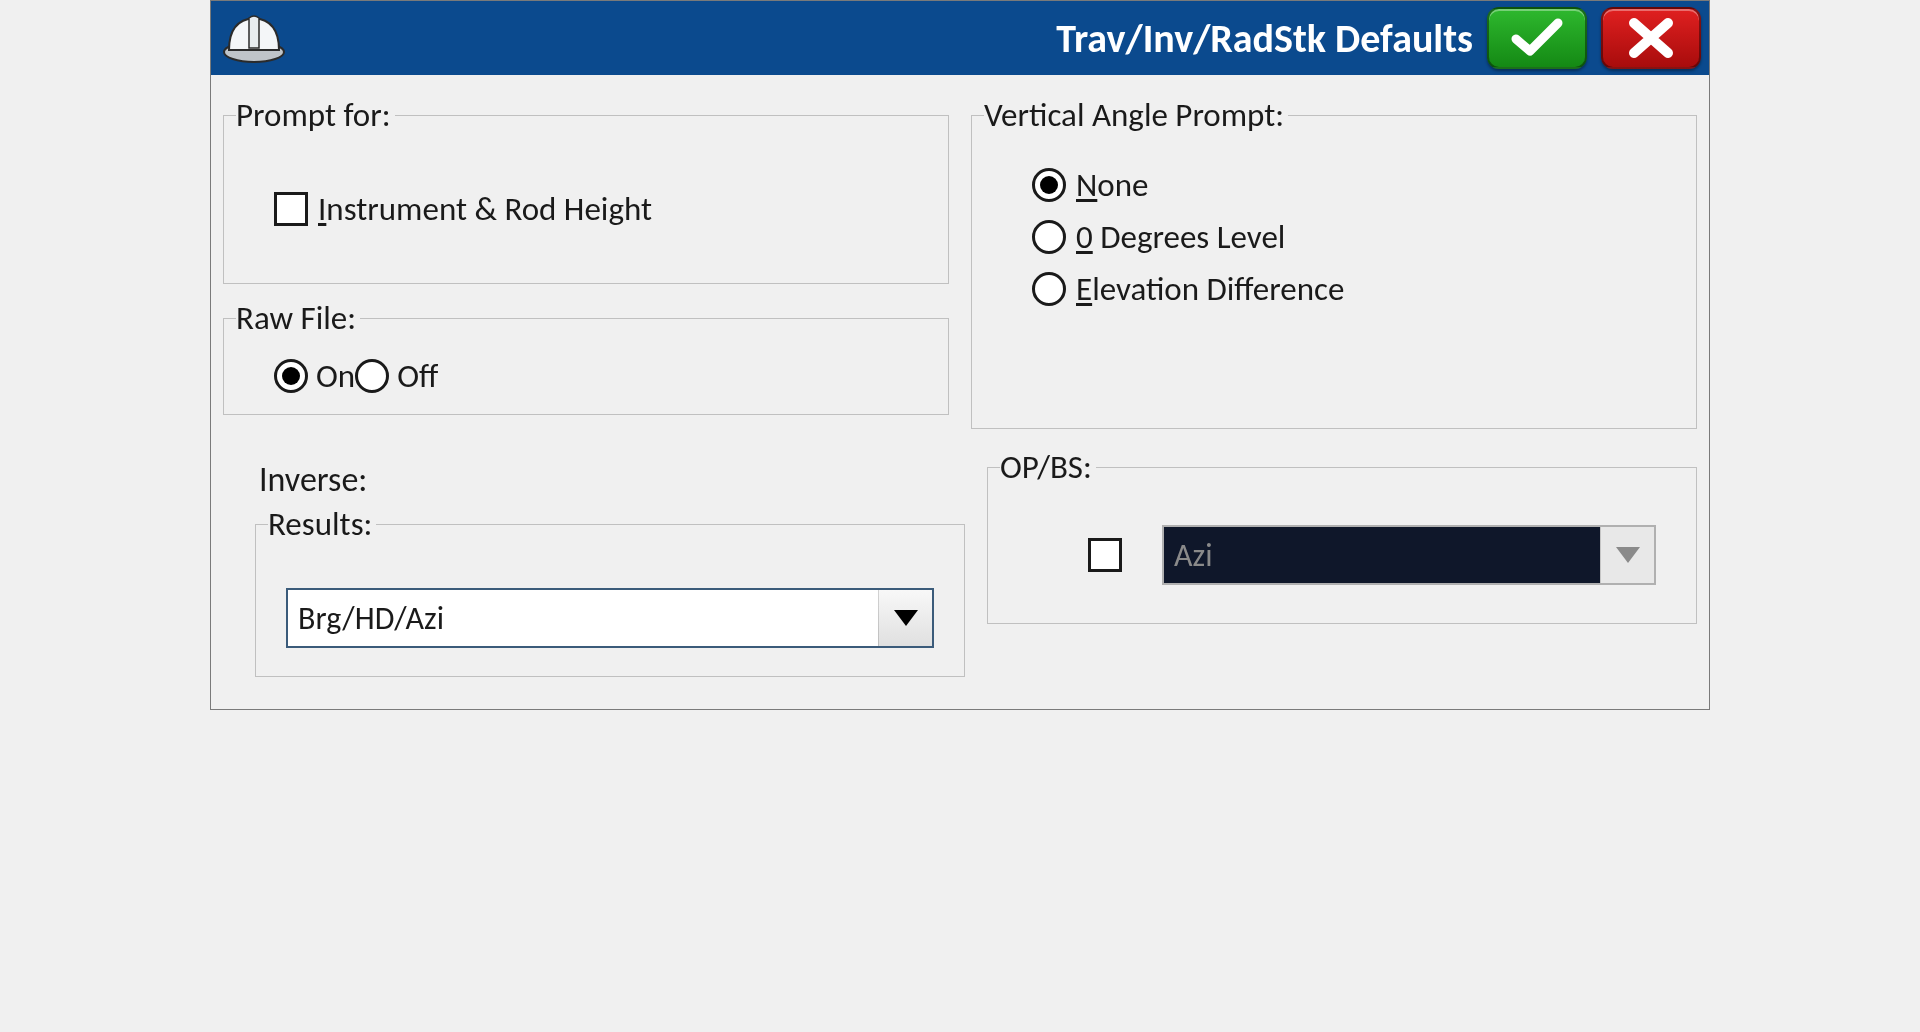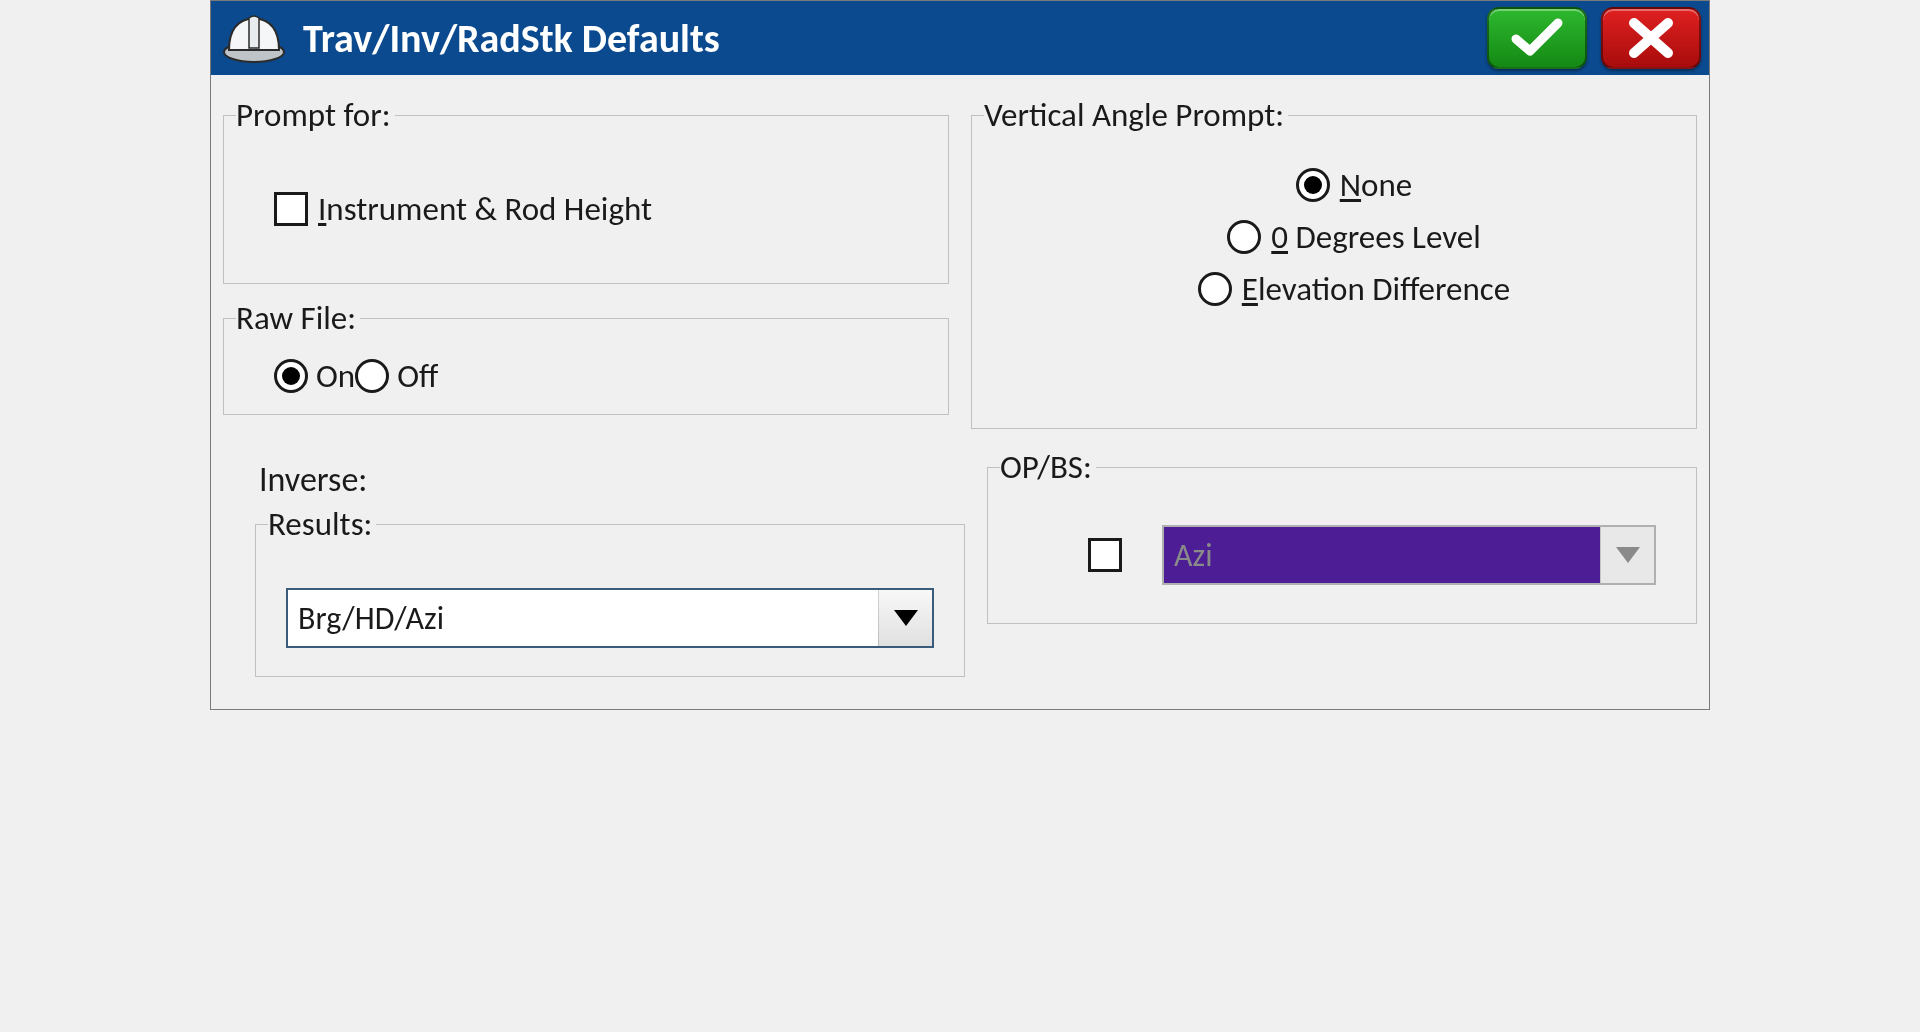--- a/index.html
+++ b/index.html
@@ -16,20 +16,21 @@
     border: 1px solid #7a7a7a;
     margin: 0 auto;
   }
   .titlebar {
     background: #0b4a8e;
     color: #fff;
     display: flex;
     align-items: center;
     padding: 6px 8px 6px 8px;
     gap: 14px;
+    text-align: right;
   }
   .titlebar .title {
     font-size: 40px;
     font-weight: 700;
     flex: 1;
   }
   .helmet {
     width: 70px; height: 56px;
     position: relative;
   }
@@ -96,37 +97,37 @@
     border-radius: 50%;
   }
   .radio-inline {
     display: flex;
     align-items: flex-end;
     padding-left: 30px;
   }
   .radio-item { display: flex; align-items: center; gap: 8px; }
   .label { font-size: 33px; }
   .vap-list { padding-left: 40px; }
-  .vap-list .radio-row { margin: 12px 0; justify-content: center; }
+  .vap-list .radio-row { margin: 12px 0; }
   .prompt-body { padding: 30px 10px 30px 30px; }
   .subhead {
     font-size: 34px;
     margin: 12px 0 4px 4px;
   }
   .combo {
     display: flex;
     align-items: stretch;
     border: 2px solid #3b5b7a;
     background: #fff;
     height: 60px;
     width: 100%;
   }
   .combo.disabled {
     border-color: #b0b0b0;
-    background: #4c1d95;
+    background: #0f172a;
     color: #8a8a8a;
   }
   .combo .combo-text {
     flex: 1;
     padding: 4px 10px;
     font-size: 32px;
     display: flex; align-items: center;
   }
   .combo .combo-btn {
     width: 54px;

